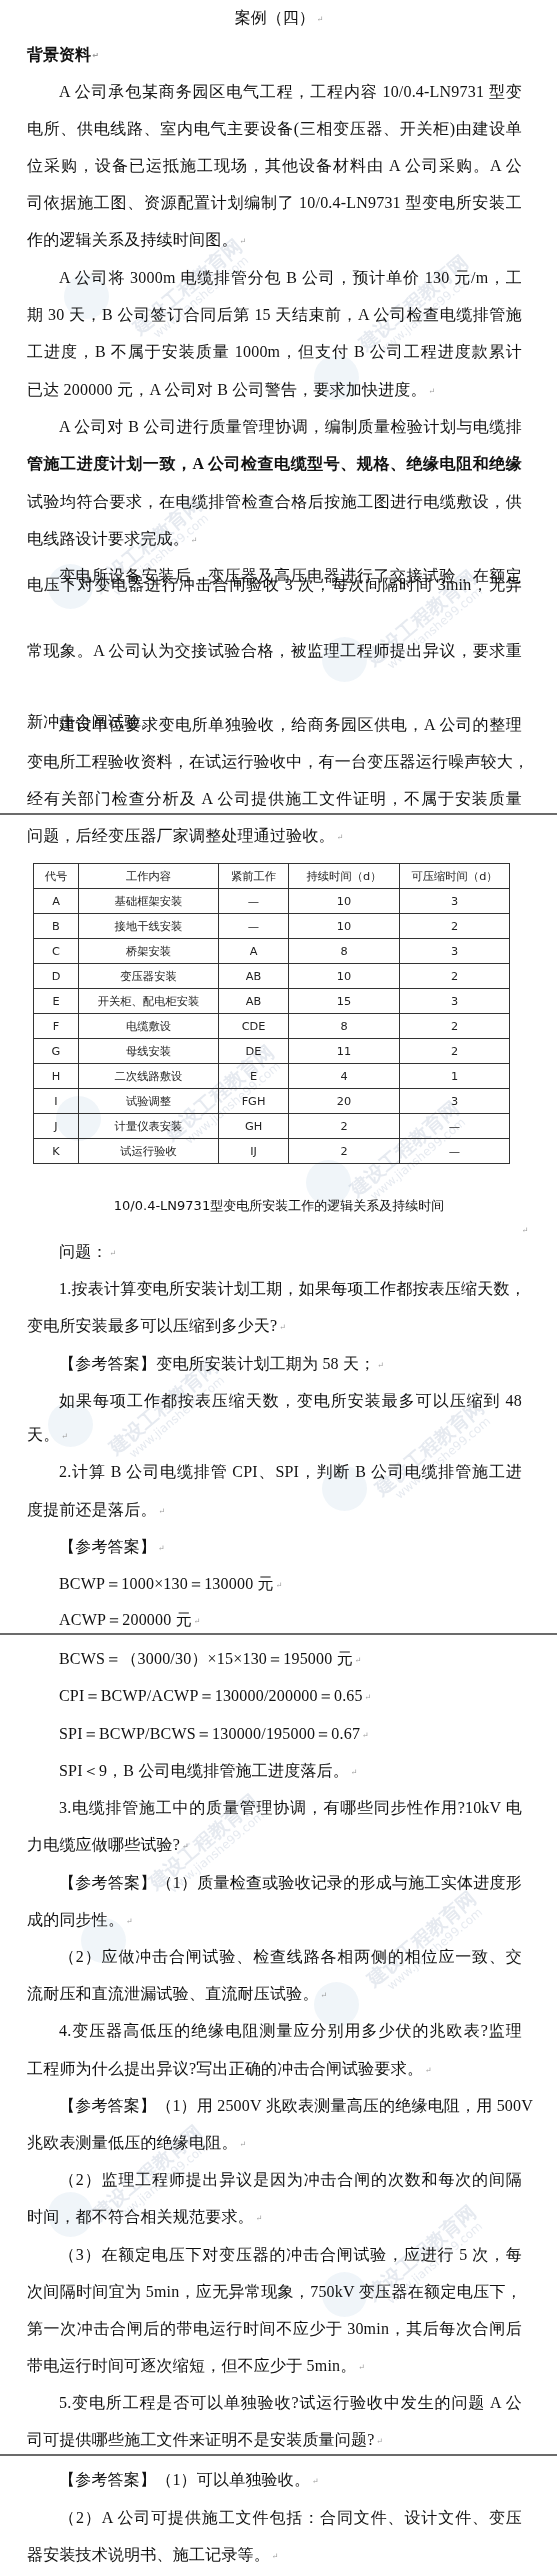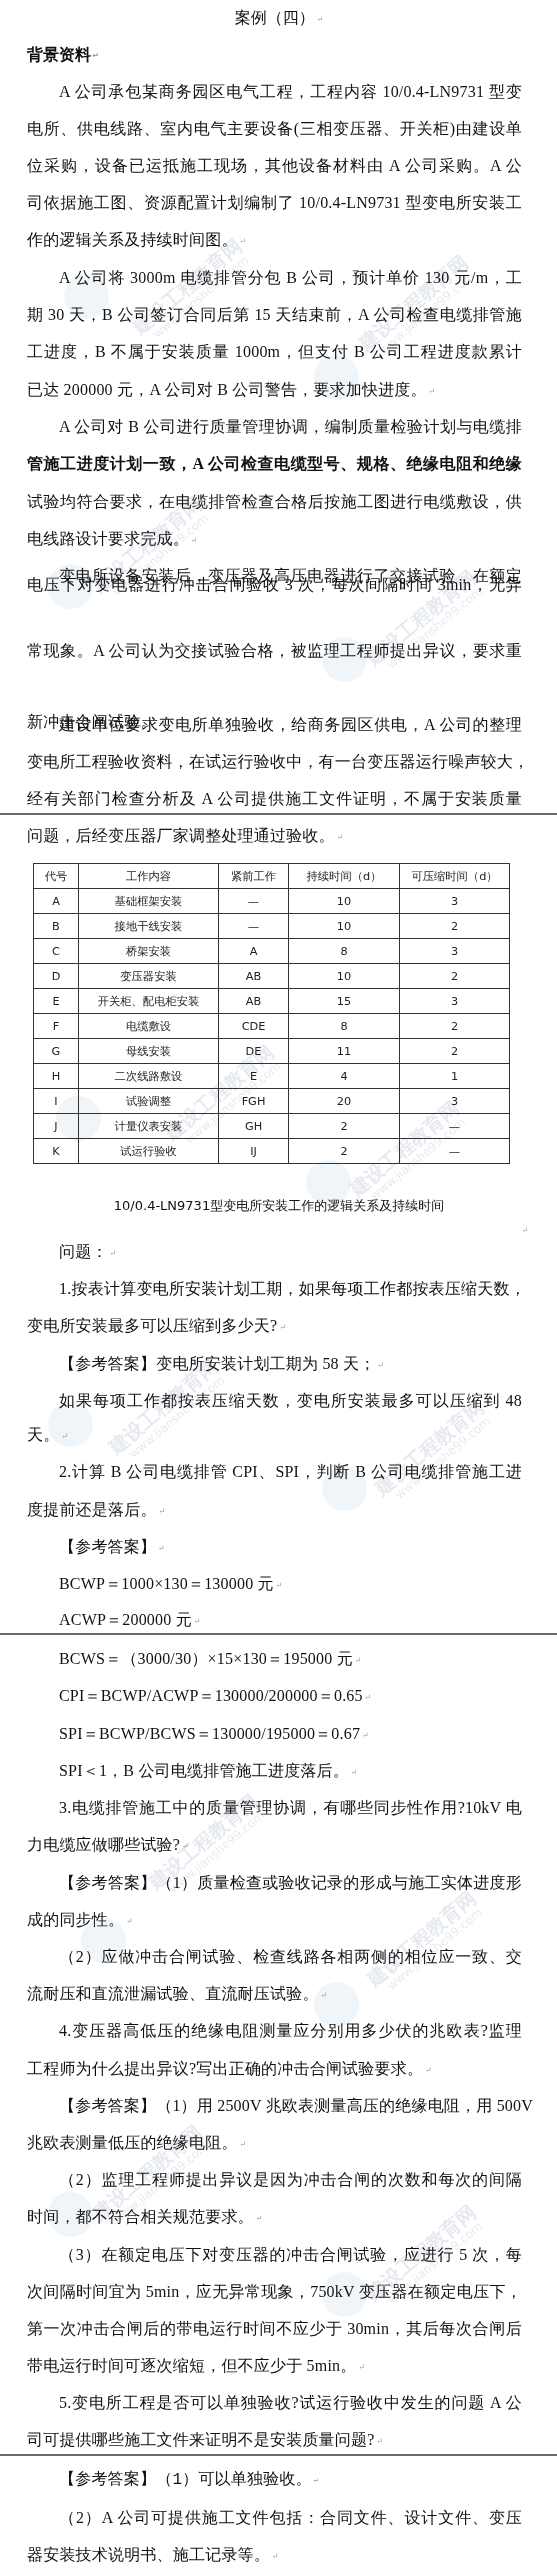--- a/index.html
+++ b/index.html
@@ -311,21 +311,21 @@
 <div class="line" style="top:1500px;"><span>度提前还是落后。</span><span class="pilcrow">↵</span></div>
 <div class="line indent" style="top:1537px;"><span>【参考答案】</span><span class="pilcrow">↵</span></div>
 <div class="line indent" style="top:1574px;"><span>BCWP＝1000×130＝130000 元</span><span class="pilcrow">↵</span></div>
 <div class="line indent" style="top:1610px;"><span>ACWP＝200000 元</span><span class="pilcrow">↵</span></div>
 
 <div class="page-break" style="top:1633px;"></div>
 
 <div class="line indent" style="top:1649px;"><span>BCWS＝（3000/30）×15×130＝195000 元</span><span class="pilcrow">↵</span></div>
 <div class="line indent" style="top:1686px;"><span>CPI＝BCWP/ACWP＝130000/200000＝0.65</span><span class="pilcrow">↵</span></div>
 <div class="line indent" style="top:1724px;"><span>SPI＝BCWP/BCWS＝130000/195000＝0.67</span><span class="pilcrow">↵</span></div>
-<div class="line indent" style="top:1761px;"><span>SPI＜1，B 公司电缆排管施工进度落后。</span><span class="pilcrow">↵</span></div>
+<div class="line indent" style="top:1761px;"><span>SPI＜9，B 公司电缆排管施工进度落后。</span><span class="pilcrow">↵</span></div>
 
 <div class="line indent justify" style="top:1798px;width:463px;">3.电缆排管施工中的质量管理协调，有哪些同步性作用?10kV 电</div>
 <div class="line" style="top:1835px;"><span>力电缆应做哪些试验?</span><span class="pilcrow">↵</span></div>
 <div class="line indent justify" style="top:1873px;width:463px;">【参考答案】（1）质量检查或验收记录的形成与施工实体进度形</div>
 <div class="line" style="top:1910px;"><span>成的同步性。</span><span class="pilcrow">↵</span></div>
 <div class="line indent justify" style="top:1947px;width:463px;">（2）应做冲击合闸试验、检查线路各相两侧的相位应一致、交</div>
 <div class="line" style="top:1984px;"><span>流耐压和直流泄漏试验、直流耐压试验。</span><span class="pilcrow">↵</span></div>
 
 <div class="line indent justify" style="top:2021px;width:463px;">4.变压器高低压的绝缘电阻测量应分别用多少伏的兆欧表?监理</div>
 <div class="line" style="top:2059px;"><span>工程师为什么提出异议?写出正确的冲击合闸试验要求。</span><span class="pilcrow">↵</span></div>
@@ -336,16 +336,16 @@
 <div class="line indent justify" style="top:2245px;width:463px;">（3）在额定电压下对变压器的冲击合闸试验，应进行 5 次，每</div>
 <div class="line justify" style="top:2282px;">次间隔时间宜为 5min，应无异常现象，750kV 变压器在额定电压下，</div>
 <div class="line justify" style="top:2319px;">第一次冲击合闸后的带电运行时间不应少于 30min，其后每次合闸后</div>
 <div class="line" style="top:2356px;"><span>带电运行时间可逐次缩短，但不应少于 5min。</span><span class="pilcrow">↵</span></div>
 
 <div class="line indent justify" style="top:2393px;width:463px;">5.变电所工程是否可以单独验收?试运行验收中发生的问题 A 公</div>
 <div class="line" style="top:2430px;"><span>司可提供哪些施工文件来证明不是安装质量问题?</span><span class="pilcrow">↵</span></div>
 
 <div class="page-break" style="top:2454px;"></div>
 
-<div class="line indent" style="top:2470px;font-family:Liberation Mono, monospace;"><span>【参考答案】（1）可以单独验收。</span><span class="pilcrow">↵</span></div>
+<div class="line indent" style="top:2470px;"><span>【参考答案】（1）可以单独验收。</span><span class="pilcrow">↵</span></div>
 <div class="line indent justify" style="top:2508px;width:463px;">（2）A 公司可提供施工文件包括：合同文件、设计文件、变压</div>
 <div class="line" style="top:2545px;"><span>器安装技术说明书、施工记录等。</span><span class="pilcrow">↵</span></div>
 
 
 </body></html>

